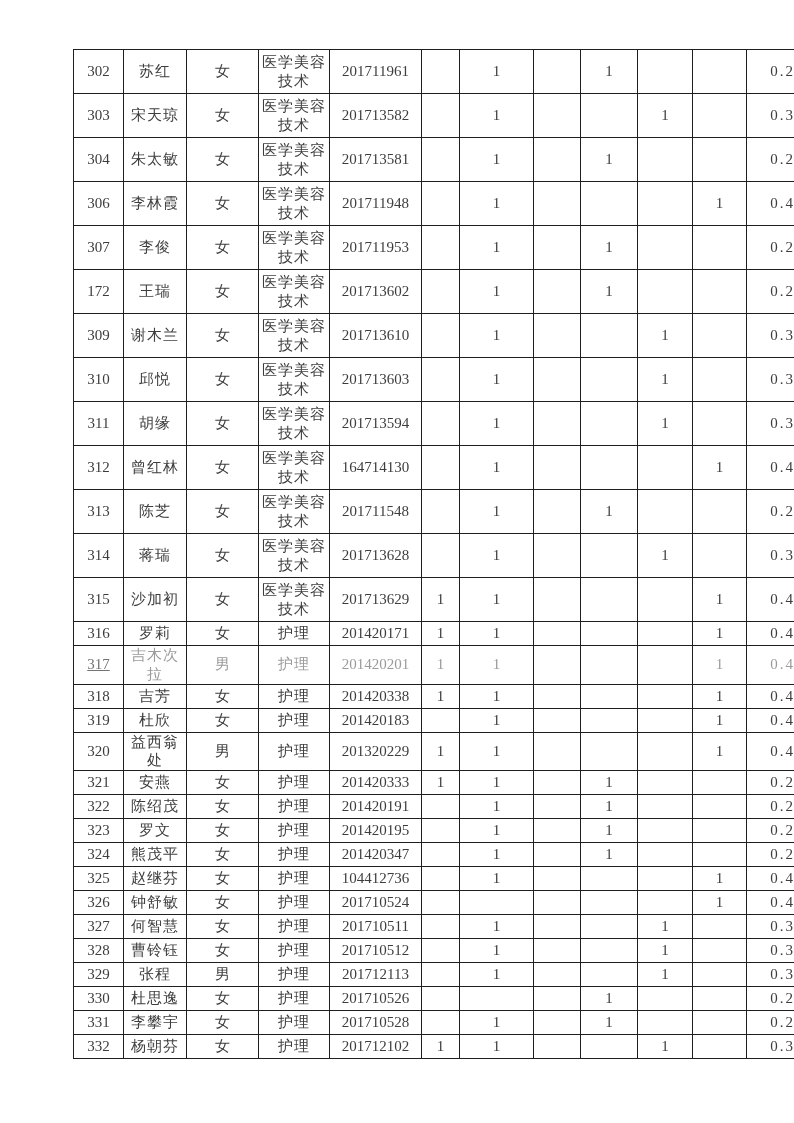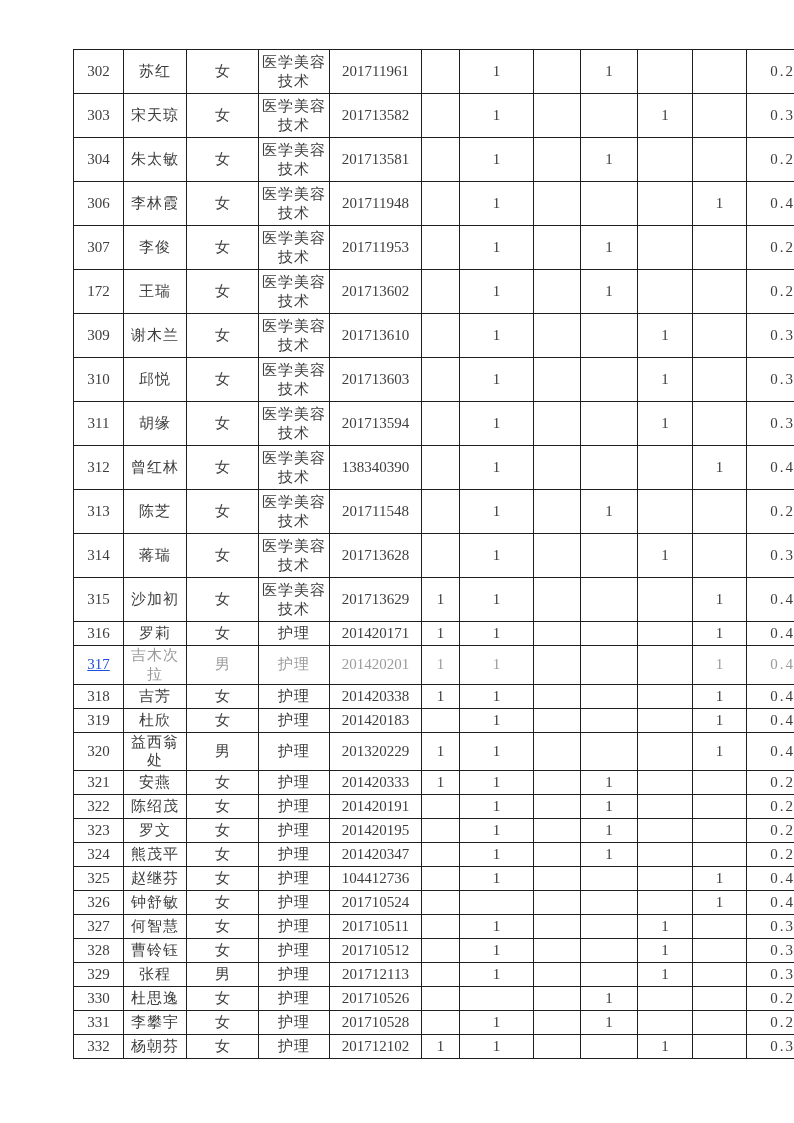--- a/index.html
+++ b/index.html
@@ -49,21 +49,21 @@
   .col-f6 { width: 54px; }
   .col-score { width: 72px; }
   td.score-cell { letter-spacing: 2px; font-family: Liberation Serif, serif; }
   td.name-cell, td.major-cell { letter-spacing: 1px; }
   .major-wrap {
     display: inline-block;
     max-width: 66px;
     letter-spacing: 1px;
   }
   tr.muted td { color: #9b9b9b; }
-  tr.muted td.no-cell { color: #1d4ed8; text-decoration: underline; }
+  tr.muted td.no-cell { color: #737373; text-decoration: underline; }
 </style>
 </head>
 <body>
 
 <div class="page">
   <table class="roster">
     <colgroup>
       <col class="col-no">
       <col class="col-name">
       <col class="col-gender">
@@ -202,21 +202,21 @@
           <td></td>
           <td>1</td>
           <td></td>
           <td class="score-cell">0.3</td>
         </tr>
         <tr class="row-tall">
           <td class="no-cell">312</td>
           <td class="name-cell">曾红林</td>
           <td>女</td>
           <td class="major-cell"><span class="major-wrap">医学美容技术</span></td>
-          <td>138340390</td>
+          <td>164714130</td>
           <td></td>
           <td>1</td>
           <td></td>
           <td></td>
           <td></td>
           <td>1</td>
           <td class="score-cell">0.4</td>
         </tr>
         <tr class="row-tall">
           <td class="no-cell">313</td>

